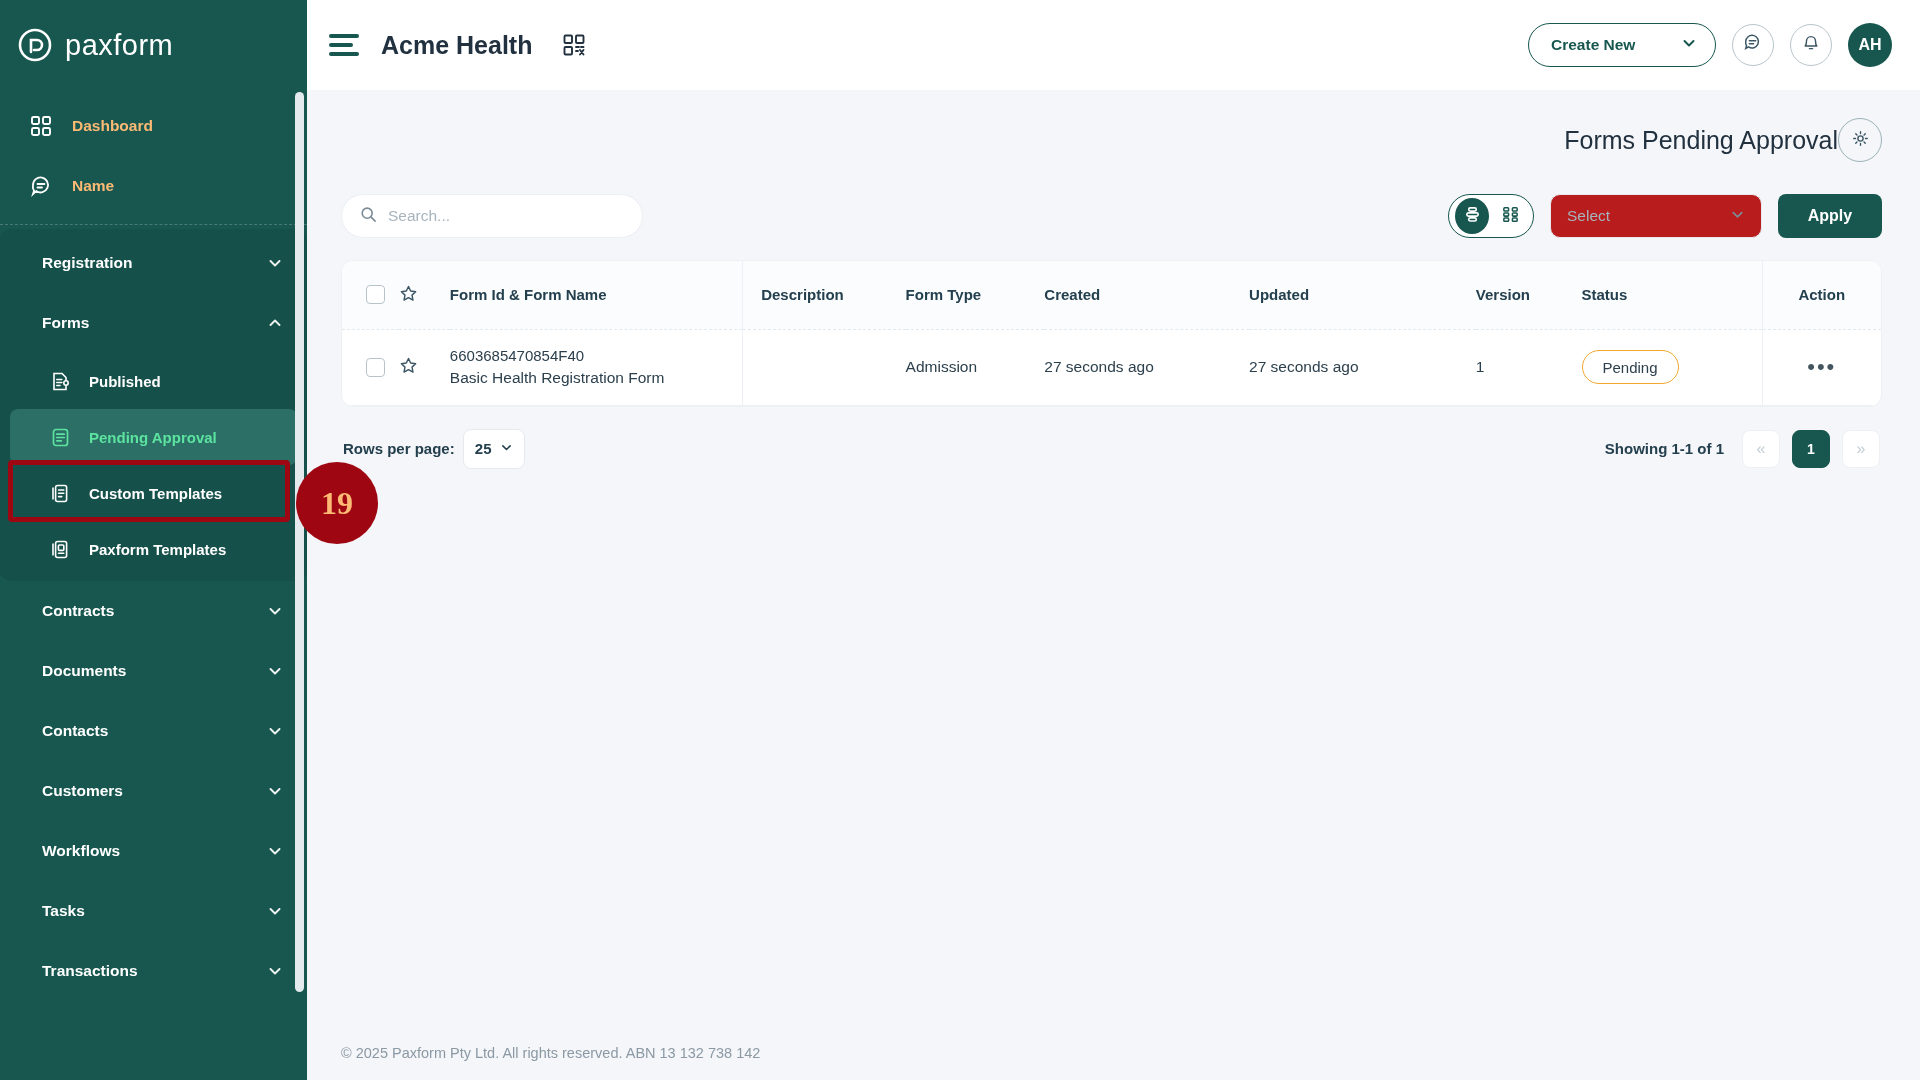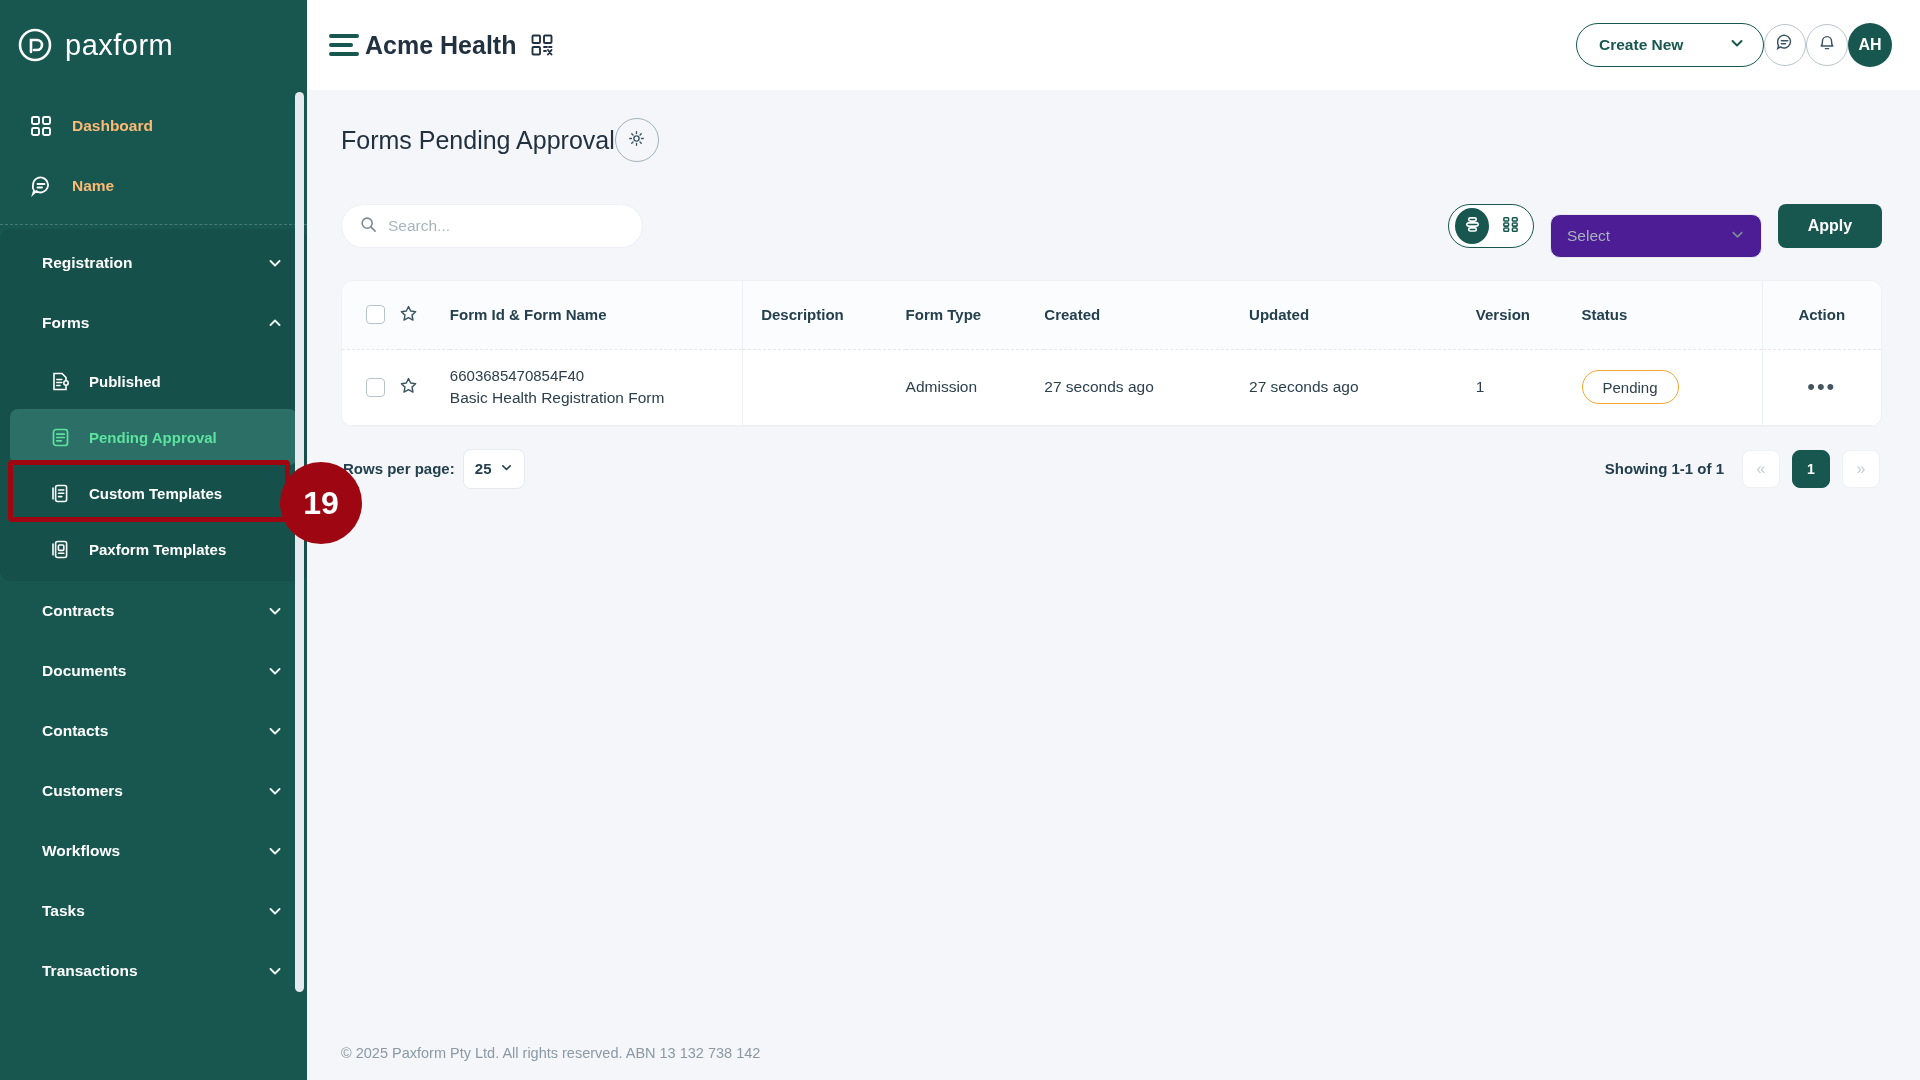--- a/index.html
+++ b/index.html
@@ -69,21 +69,21 @@
   .sub-item.active .ic svg { stroke: #5de3a0; }
   .sb-track {
     position: absolute; right: 3px; top: 92px;
     width: 9px; height: 900px; background: #e5eaee; border-radius: 6px;
   }
 
   
   .main { flex: 1; height: 1080px; display: flex; flex-direction: column; background: #f4f6f9; min-width:0; }
   .topbar {
     height: 90px; background: #ffffff; display: flex; align-items: center;
-    padding: 0 28px 0 22px; flex-shrink: 0;
+    padding: 0 28px 0 22px; gap: 16px; flex-shrink: 0;
   }
   .ham { width: 30px; height: 22px; display:flex; flex-direction:column; justify-content:space-between; cursor:pointer; }
   .ham i { display:block; height:4px; background:#17574f; border-radius:2px; }
   .ham i:nth-child(1){ width:30px }
   .ham i:nth-child(2){ width:24px }
   .ham i:nth-child(3){ width:30px }
   .org-title { font-size: 25px; font-weight: bold; color: #22313f; margin-left: 6px; white-space: nowrap;}
   .qr { width: 24px; height: 24px; margin-left: 14px; cursor:pointer;}
   .topbar-spacer { flex: 1; }
   .create-btn {
@@ -96,21 +96,21 @@
     width: 42px; height: 42px; border-radius: 50%; border: 1.5px solid #b9c6cc;
     display: flex; align-items: center; justify-content: center; background:#fff; cursor: pointer; flex-shrink:0;
   }
   .avatar {
     width: 44px; height: 44px; border-radius: 50%; background: #17574f;
     color: #fff; display: flex; align-items: center; justify-content: center;
     font-size: 16px; font-weight: bold; cursor: pointer; flex-shrink:0;
   }
 
   .content { flex: 1; padding: 28px 38px 0 34px; position: relative; overflow: hidden; }
-  .page-head { display: flex; align-items: center; justify-content: flex-start; }
+  .page-head { display: flex; align-items: center; justify-content: flex-end; }
   .page-title { font-size: 25px; color: #22313f; font-weight: 400; }
   .gear-circle {
     width: 44px; height: 44px; border-radius: 50%; border: 1.5px solid #9fb2bb;
     display: flex; align-items: center; justify-content: center; cursor: pointer; background: transparent;
   }
 
   .toolbar { display: flex; align-items: center; margin-top: 32px; }
   .search-box {
     width: 302px; height: 44px; background: #fff; border-radius: 24px;
     display: flex; align-items: center; padding: 0 18px; gap: 11px;
@@ -125,23 +125,23 @@
   .view-toggle {
     height: 44px; width: 86px; border-radius: 24px; border: 1.5px solid #17574f;
     display: flex; align-items: center; padding: 0 6px; gap: 4px; background: #fff; cursor: pointer;
   }
   .vt-seg {
     width: 38px; height: 36px; border-radius: 50%;
     display: flex; align-items: center; justify-content: center;
   }
   .vt-seg.on { background: #17574f; }
   .select-box {
-    width: 212px; height: 44px; background: #4c1d95; border-radius: 10px;
+    width: 212px; height: 44px; background: #b91c1c; border-radius: 10px;
     border: 1px solid #e6eaee; display: flex; align-items: center;
-    justify-content: space-between; padding: 0 16px; cursor: pointer; margin-top: 20px;
+    justify-content: space-between; padding: 0 16px; cursor: pointer;
   }
   .select-box .ph { font-size: 15.5px; color: #a7b4bd; }
   .apply-btn {
     height: 44px; min-width: 104px; background: #17574f; color: #fff;
     border-radius: 8px; border: 0; font-size: 16px; font-weight: bold;
     cursor: pointer; font-family: "Liberation Sans", sans-serif;
   }
 
   
   .table-wrap { margin-top: 22px; background: #fff; border-radius: 12px; overflow: hidden; border:1px solid #eef1f4; }
@@ -200,24 +200,24 @@
     padding-left: 34px; font-size: 14.5px; color: #8b99a4;
     flex-shrink: 0;
   }
 
   
   .anno-box {
     position: absolute; left: 8px; top: 460px; width: 282px; height: 62px;
     border: 5px solid #9e0712; border-radius: 4px; pointer-events: none; z-index: 50;
   }
   .anno-badge {
-    position: absolute; left: 280px; top: 462px; width: 82px; height: 82px;
-    border-radius: 50%; background: #9e0712; color: #ffffff;
+    position: absolute; left: 296px; top: 462px; width: 82px; height: 82px;
+    border-radius: 50%; background: #9e0712; color: #fdba74;
     display: flex; align-items: center; justify-content: center;
-    font-size: 32px; font-weight: bold; z-index: 51;
+    font-size: 32px; font-weight: bold; z-index: 51; font-family: Liberation Serif, serif;
   }
 </style>
 </head>
 <body>
 
 <div class="app">
 
   <aside class="sidebar">
     <div class="brand">
       <span class="brand-logo">

